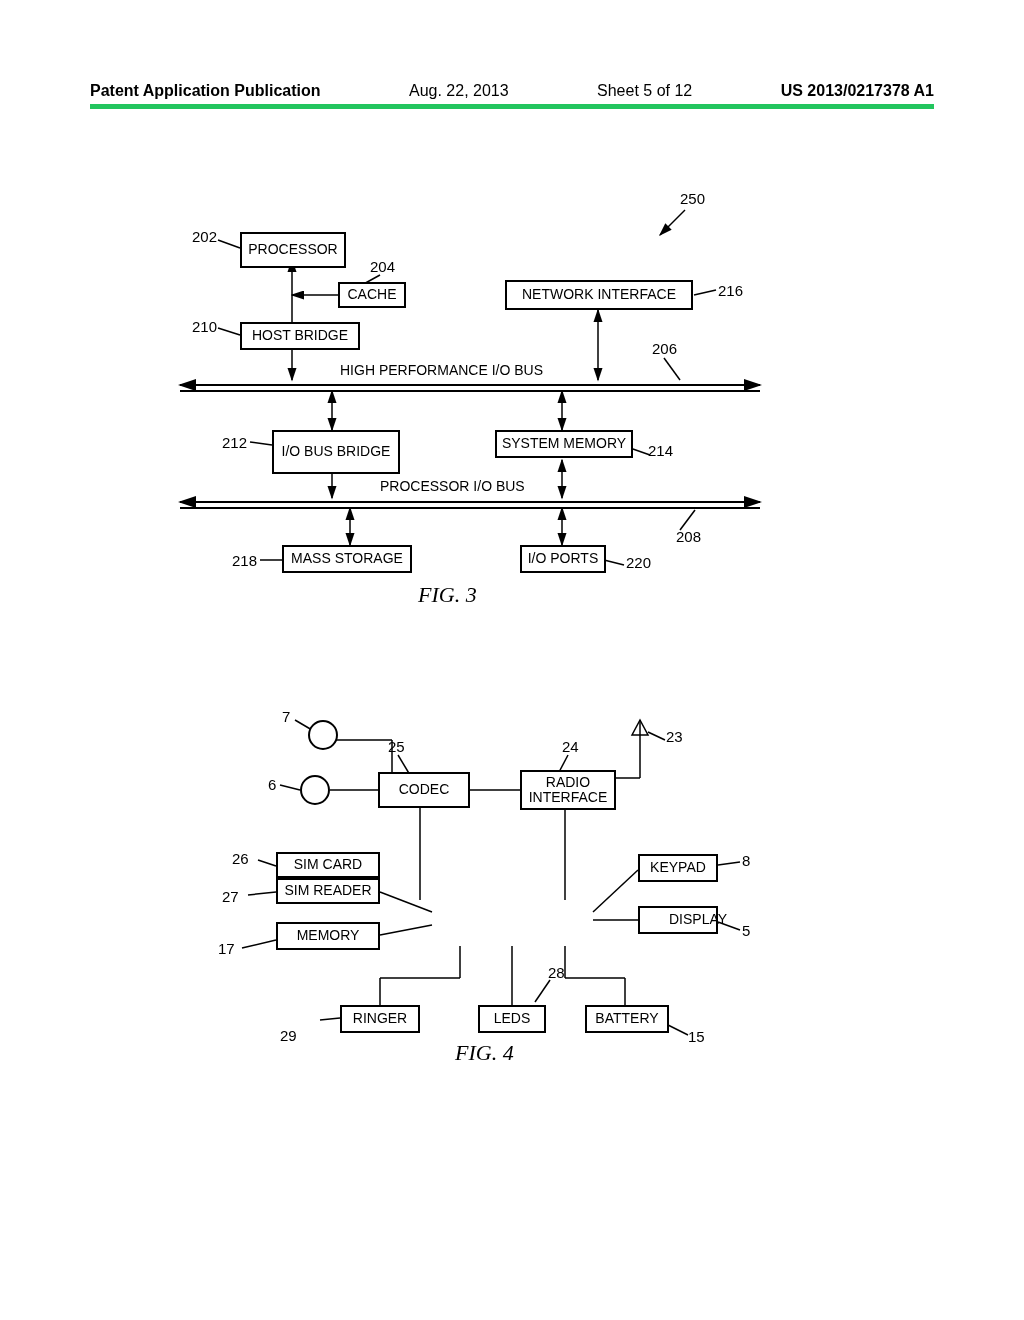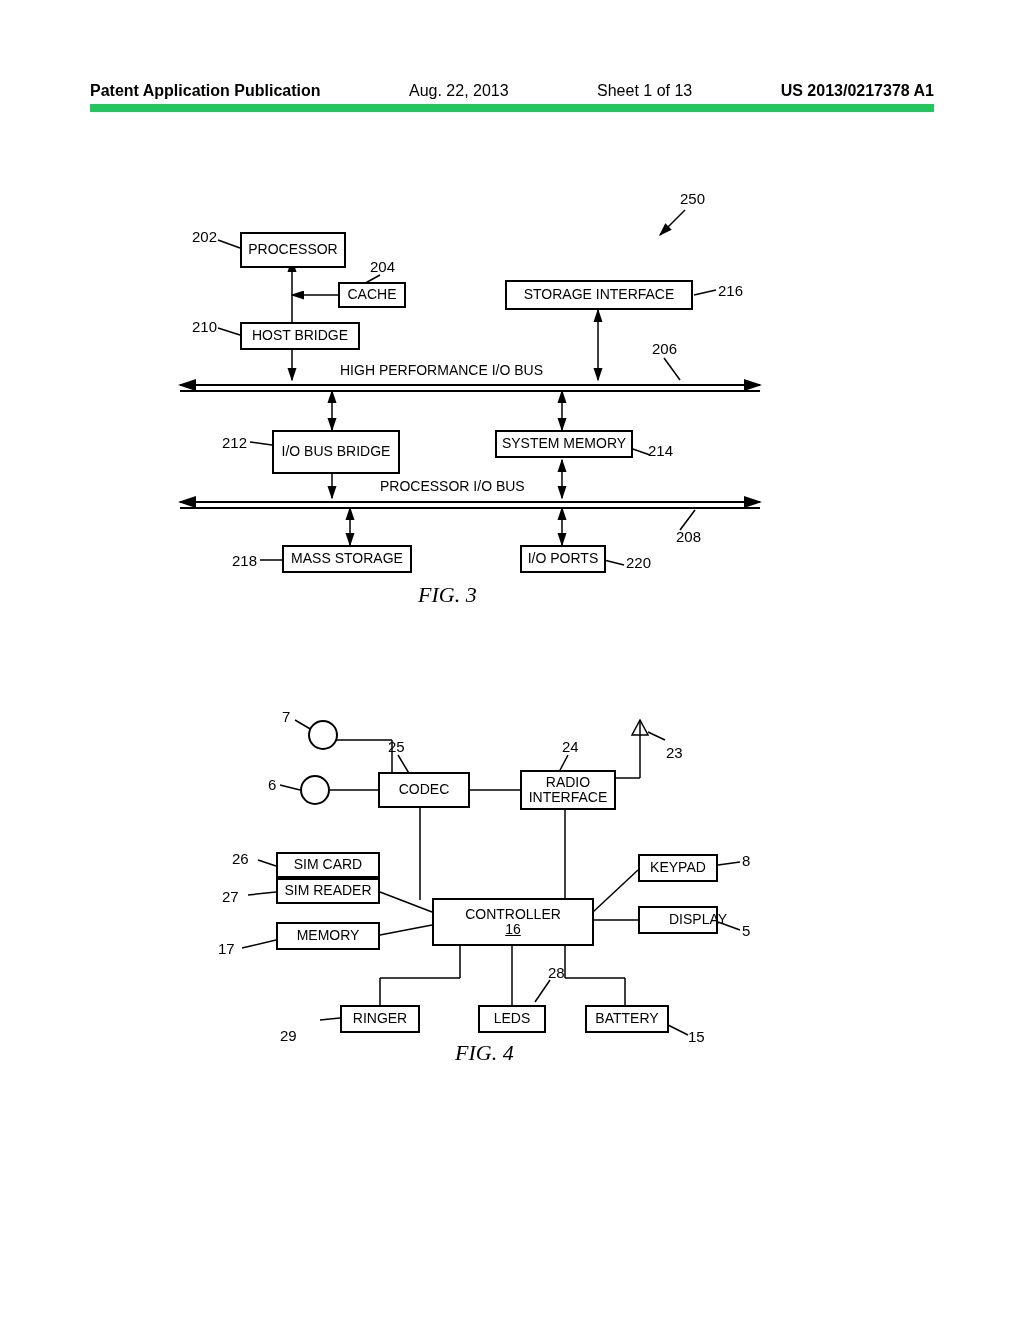--- a/index.html
+++ b/index.html
@@ -12,21 +12,21 @@
     color: #000;
   }
   .header {
     position: absolute;
     top: 82px;
     left: 90px;
     right: 90px;
     display: flex;
     justify-content: space-between;
     font-size: 16px;
-    border-bottom: 8px solid #22c55e;
+    border-bottom: 5px solid #22c55e;
     padding-bottom: 4px;
   }
   .header .pub { font-weight: bold; }
   .diagram {
     position: absolute;
     left: 0;
     top: 0;
   }
   .box {
     position: absolute;
@@ -61,21 +61,21 @@
     top: 0; left: 0;
     pointer-events: none;
   }
 </style>
 </head>
 <body>
 
 <div class="header">
   <span class="pub">Patent Application Publication</span>
   <span>Aug. 22, 2013</span>
-  <span>Sheet 1 of 13</span>
+  <span>Sheet 5 of 12</span>
   <span class="pub">US 2013/0217378 A1</span>
 </div>
 
 <div class="diagram" style="left:0; top:0; width:1024px; height:700px;">
 
   <svg class="lines" width="1024" height="700">
     <defs>
       <marker id="arrow" markerWidth="10" markerHeight="10" refX="8" refY="3" orient="auto">
         <path d="M0,0 L9,3 L0,6 Z" fill="#000"></path>
       </marker>
@@ -137,21 +137,21 @@
     <span>PROCESSOR</span>
   </div>
   <div class="lbl" style="left:192px; top:228px;">202</div>
 
   <div class="box" style="left:338px; top:282px; width:68px; height:26px;">
     <span>CACHE</span>
   </div>
   <div class="lbl" style="left:370px; top:258px;">204</div>
 
   <div class="box" style="left:505px; top:280px; width:188px; height:30px;">
-    <span>STORAGE INTERFACE</span>
+    <span>NETWORK INTERFACE</span>
   </div>
   <div class="lbl" style="left:718px; top:282px;">216</div>
 
   <div class="box" style="left:240px; top:322px; width:120px; height:28px;">
     <span>HOST BRIDGE</span>
   </div>
   <div class="lbl" style="left:192px; top:318px;">210</div>
 
   <div class="lbl" style="left:340px; top:362px; font-size:14px;">HIGH PERFORMANCE I/O BUS</div>
   <div class="lbl" style="left:652px; top:340px;">206</div>
@@ -246,21 +246,21 @@
     <line x1="320" y1="1020" x2="340" y2="1018" stroke="#000" stroke-width="1.5"></line>
 
     <line x1="668" y1="1025" x2="688" y2="1035" stroke="#000" stroke-width="1.5"></line>
   </svg>
 
   <div class="circle" style="left:308px; top:720px; width:30px; height:30px;"></div>
   <div class="lbl" style="left:282px; top:708px;">7</div>
   <div class="circle" style="left:300px; top:775px; width:30px; height:30px;"></div>
   <div class="lbl" style="left:268px; top:776px;">6</div>
 
-  <div class="lbl" style="left:666px; top:728px;margin-top:16px;">23</div>
+  <div class="lbl" style="left:666px; top:728px;">23</div>
 
   <div class="box" style="left:378px; top:772px; width:92px; height:36px;">
     <span>CODEC</span>
   </div>
   <div class="lbl" style="left:388px; top:738px;">25</div>
 
   <div class="box" style="left:520px; top:770px; width:96px; height:40px; white-space:pre-line;">
     <span>RADIO
 INTERFACE</span>
   </div>
@@ -274,24 +274,20 @@
   <div class="box" style="left:276px; top:878px; width:104px; height:26px;">
     <span>SIM READER</span>
   </div>
   <div class="lbl" style="left:222px; top:888px;">27</div>
 
   <div class="box" style="left:276px; top:922px; width:104px; height:28px;">
     <span>MEMORY</span>
   </div>
   <div class="lbl" style="left:218px; top:940px;">17</div>
 
-  <div class="box" style="left:432px; top:898px; width:162px; height:48px; flex-direction:column;">
-    <span>CONTROLLER</span>
-    <span style="text-decoration:underline; font-size:14px;">16</span>
-  </div>
 
   <div class="box" style="left:638px; top:854px; width:80px; height:28px;">
     <span>KEYPAD</span>
   </div>
   <div class="lbl" style="left:742px; top:852px;">8</div>
 
   <div class="box" style="left:638px; top:906px; width:80px; height:28px;padding-left:44px;">
     <span>DISPLAY</span>
   </div>
   <div class="lbl" style="left:742px; top:922px;">5</div>

